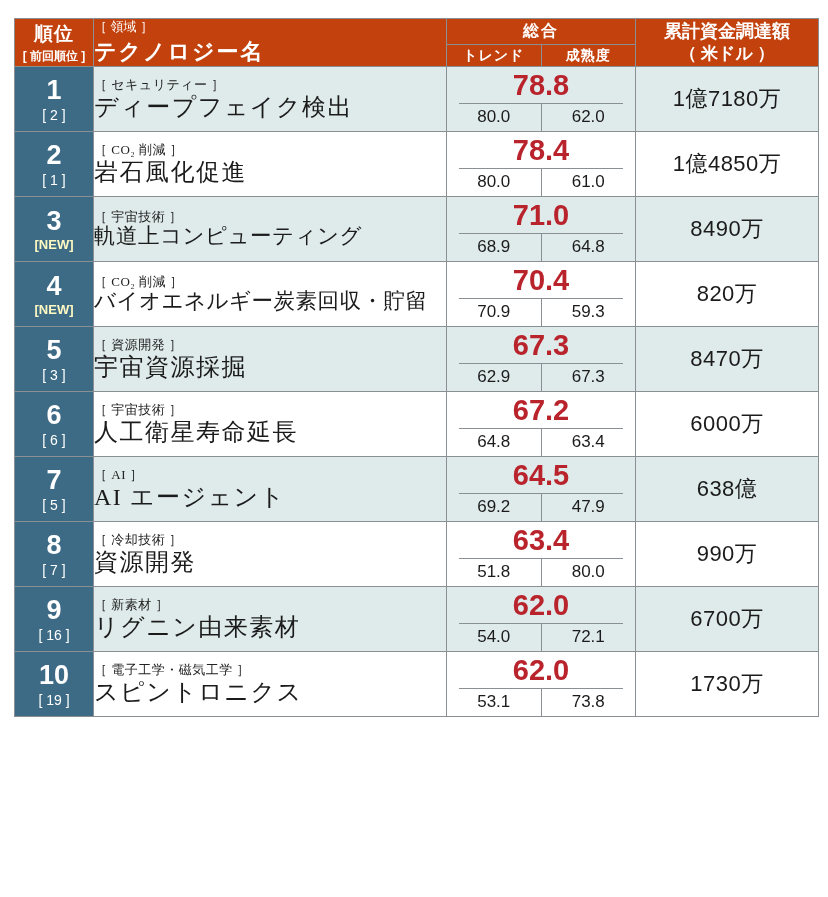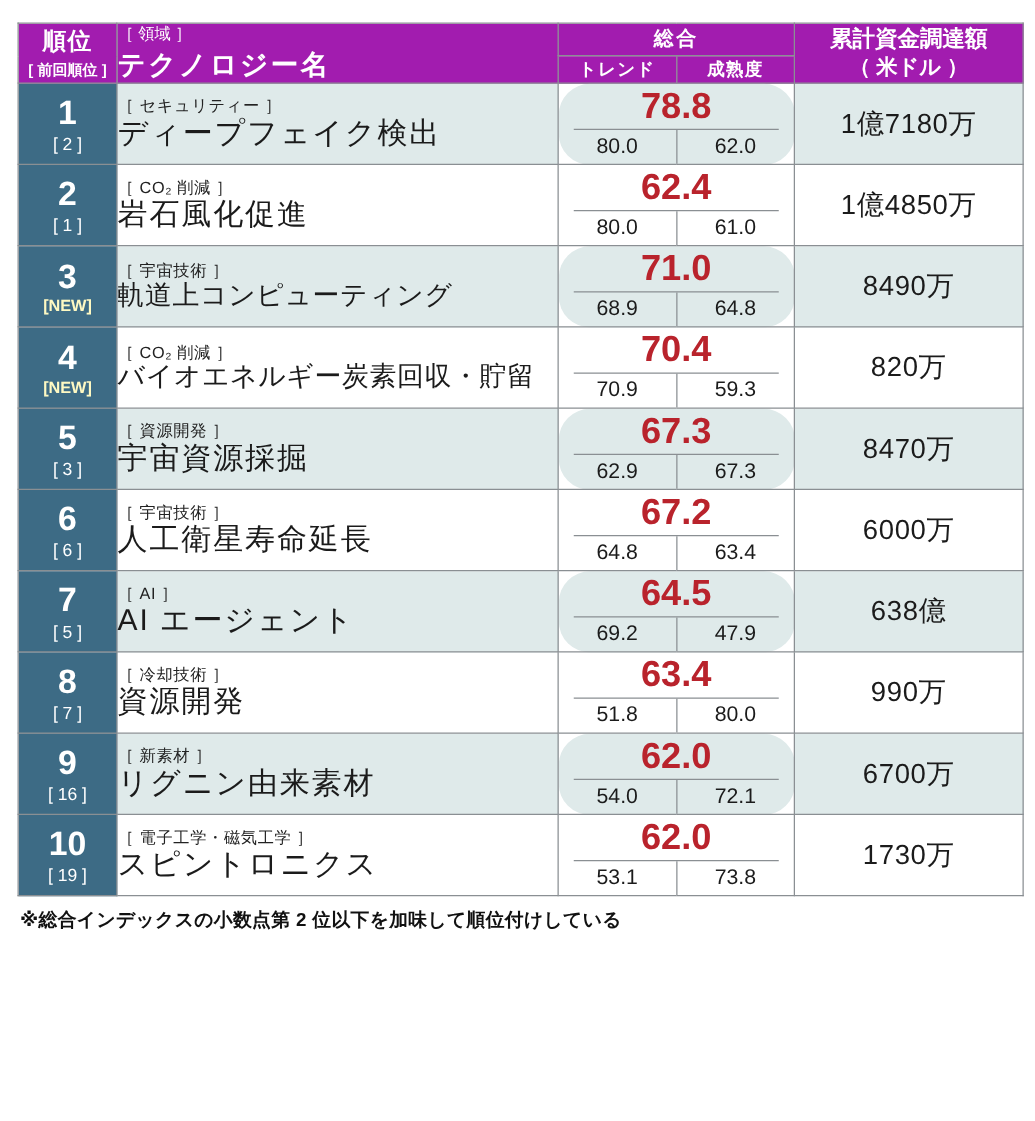--- a/index.html
+++ b/index.html
@@ -24,21 +24,21 @@
     width: 800px;
     table-layout: fixed;
   }
   table.rank td, table.rank th {
     border: 1px solid #8a8f93;
     padding: 0;
     vertical-align: middle;
   }
   
   thead th {
-    background: #a21caf;
+    background: #c2410c;
     color: #ffffff;
     font-weight: bold;
     text-align: center;
   }
   th.h-rank {
     width: 78px;
     padding: 6px 2px;
     line-height: 1.25;
   }
   th.h-rank .big { font-size: 19px; letter-spacing: 1px; }
@@ -78,36 +78,36 @@
     text-align: center;
     line-height: 1.15;
     padding: 4px 0 6px 0;
   }
   td.c-rank .num { font-size: 27px; font-weight: bold; }
   td.c-rank .prev { font-size: 14px; margin-top: 1px; }
   td.c-rank .prev.new { color: #fef9c3; font-weight: bold; font-size: 13px; }
   td.c-name {
     padding: 5px 12px 8px 12px;
     line-height: 1.2;
+    font-family: Liberation Serif, serif;
   }
   td.c-name .cat {
     font-size: 13px;
     color: #222;
     letter-spacing: 0.5px;
   }
   td.c-name .nm {
     font-size: 24px;
     letter-spacing: 1.5px;
     margin-top: 0;
     white-space: nowrap;
   }
   td.c-name .nm.tight { font-size: 21.5px; letter-spacing: 0.5px; }
   td.c-score {
     padding: 0;
-    border-radius: 25px;
   }
   .score-box { width: 100%; }
   .score-total {
     text-align: center;
     color: #b9232c;
     font-size: 29px;
     font-weight: bold;
     padding: 2px 0 1px 0;
     border-bottom: 1px solid #8a8f93;
     margin: 0 12px;
@@ -196,21 +196,21 @@
         <td class="c-rank">
           <div class="num">2</div>
           <div class="prev">[ 1 ]</div>
         </td>
         <td class="c-name">
           <div class="cat">［ CO₂ 削減 ］</div>
           <div class="nm">岩石風化促進</div>
         </td>
         <td class="c-score" colspan="2">
           <div class="score-box">
-            <div class="score-total">62.4</div>
+            <div class="score-total">78.4</div>
             <div class="score-sub">
               <div class="left">80.0</div>
               <div>61.0</div>
             </div>
           </div>
         </td>
         <td class="c-fund">1億4850万</td>
       </tr>
 
       <tr class="odd">
@@ -377,14 +377,13 @@
               <div>73.8</div>
             </div>
           </div>
         </td>
         <td class="c-fund">1730万</td>
       </tr>
 
     </tbody>
   </table>
 
-  <div class="note">※総合インデックスの小数点第 2 位以下を加味して順位付けしている</div>
 </div>
 
 </body></html>

